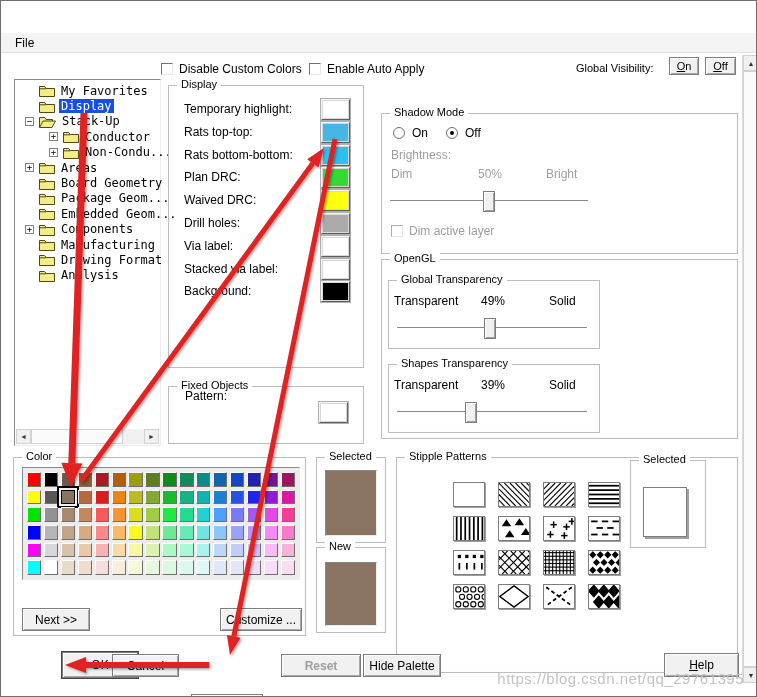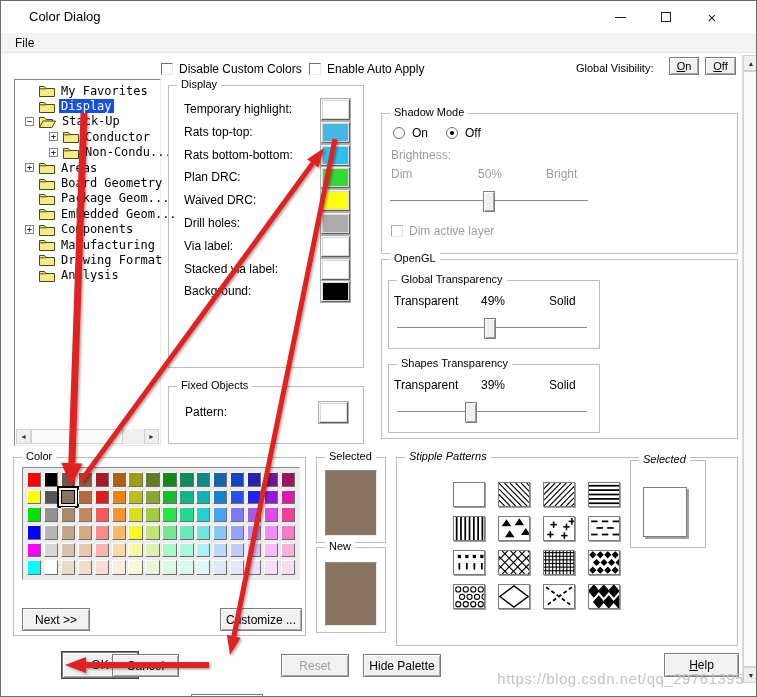--- a/index.html
+++ b/index.html
@@ -78,32 +78,20 @@
   
   #watermark { position:absolute; right:12px; top:669px; font-size:15px; color:rgba(192,192,192,0.95); z-index:40; pointer-events:none; letter-spacing:0.5px; }
   #annotations { position:absolute; left:0; top:0; z-index:50; pointer-events:none; }
   u { text-decoration:underline; }
 </style>
 </head>
 <body>
 
 <div id="app">
 
-  <div id="titlebar">
-    <span id="title-text">Color Dialog</span>
-    <div class="winbtn" id="win-min">
-        <span class="glyph-min"></span>
-      </div>
-    <div class="winbtn" id="win-max">
-        <span class="glyph-max"></span>
-      </div>
-    <div class="winbtn" id="win-close">
-        <span class="glyph-close">×</span>
-      </div>
-  </div>
 
   <div id="menubar">
     <span id="menu-file">File</span>
   </div>
 
   <span class="checkbox" style="left:160px; top:62px;"></span>
   <span class="lbl" style="left:178px; top:61px;">Disable Custom Colors</span>
   <span class="checkbox" style="left:308px; top:62px;"></span>
   <span class="lbl" style="left:326px; top:61px;">Enable Auto Apply</span>
   <span class="lbl" style="left:575px; top:61px; font-size:11px;">Global Visibility:</span>
@@ -312,21 +300,21 @@
           <span class="rowlabel">Background:</span>
           <div class="swatch">
             <i style="background: rgb(0, 0, 0);"></i>
           </div>
         </div>
       </div>
   </div>
 
   <div class="groupbox" style="left:167px; top:385px; width:196px; height:58px;">
     <span class="legend">Fixed Objects</span>
-    <span class="lbl" style="left:16px; top:18px;">Pattern:</span>
+    <span class="lbl" style="left:16px; top:2px;">Pattern:</span>
     <div class="swatch" style="right:15px; top:15px; width:29px; height:21px;">
         <i id="fixed-pattern-color" style="background: rgb(255, 255, 255);"></i>
       </div>
   </div>
 
   <div class="groupbox" style="left:380px; top:84px; width:357px; height:141px;margin-top:28px;">
     <span class="legend">Shadow Mode</span>
     <span class="radio" id="radio-on" style="left:11px; top:13px;"></span>
     <span class="lbl" style="left:30px; top:12px;">On</span>
     <span class="radio checked" id="radio-off" style="left:64px; top:13px;"></span>
@@ -472,21 +460,21 @@
 
   <div class="groupbox" style="left:315px; top:456px; width:70px; height:86px;">
     <span class="legend">Selected</span>
     <div class="sunken" id="preview-selected" style="position: absolute; left: 8px; top: 12px; width: 52px; height: 66px; background: rgb(138, 115, 97);"></div>
   </div>
   <div class="groupbox" style="left:315px; top:546px; width:70px; height:86px;">
     <span class="legend">New</span>
     <div class="sunken" id="preview-new" style="position: absolute; left: 8px; top: 14px; width: 52px; height: 64px; background: rgb(138, 115, 97);"></div>
   </div>
 
-  <div class="groupbox" style="left:395px; top:456px; width:342px; height:189px;font-style:italic;">
+  <div class="groupbox" style="left:395px; top:456px; width:342px; height:216px;">
     <span class="legend">Stipple Patterns</span>
     <div id="patterns">
         <div class="patcell">
           <svg viewBox="0 0 28 21" width="100%" height="100%" preserveAspectRatio="none" stroke="#000"></svg>
         </div>
         <div class="patcell">
           <svg viewBox="0 0 28 21" width="100%" height="100%" preserveAspectRatio="none" stroke="#000">
             <line x1="-21" y1="0" x2="0" y2="21"></line>
             <line x1="-15.8" y1="0" x2="5.199999999999999" y2="21"></line>
             <line x1="-10.600000000000001" y1="0" x2="10.399999999999999" y2="21"></line>
@@ -676,21 +664,21 @@
       <span class="legend">Selected</span>
       <div class="patswatch" id="selected-pattern" style="position:absolute; left:12px; top:26px; width:44px; height:50px; background:#fff; border:1px solid #7d7d7d; box-shadow:2px 2px 0 #9f9f9f, inset 1px 1px 0 #fff;">
           <svg viewBox="0 0 28 21" width="100%" height="100%" preserveAspectRatio="none" stroke="#000"></svg>
         </div>
     </div>
   </div>
 
   <div class="btn3d btn-default" style="left:15px; top:651px; width:76px; height:26px;">OK</div>
   <div class="btn3d" style="left:111px; top:653px; width:67px; height:23px;">Cancel</div>
   <div class="btn3d btn-disabled" style="left:190px; top:653px; width:72px; height:23px;margin-top:40px;">Apply</div>
-  <div class="btn3d btn-disabled" style="left:280px; top:653px; width:68px; height:23px;">Reset</div>
+  <div class="btn3d btn-disabled" style="left:280px; top:653px; width:80px; height:23px;font-weight:bold;">Reset</div>
   <div class="btn3d" style="left:362px; top:653px; width:78px; height:23px;">Hide Palette</div>
   <div class="btn3d" style="left:663px; top:652px; width:75px; height:24px;"><u>H</u>elp</div>
 
   <div id="watermark">https://blog.csdn.net/qq_29761395</div>
 
   <svg id="annotations" width="757" height="697">
     <defs>
       <filter id="ashadow" x="-20%" y="-20%" width="140%" height="140%">
         <feDropShadow dx="1.5" dy="1.5" stdDeviation="1.2" flood-color="#000" flood-opacity="0.35"></feDropShadow>
       </filter>

